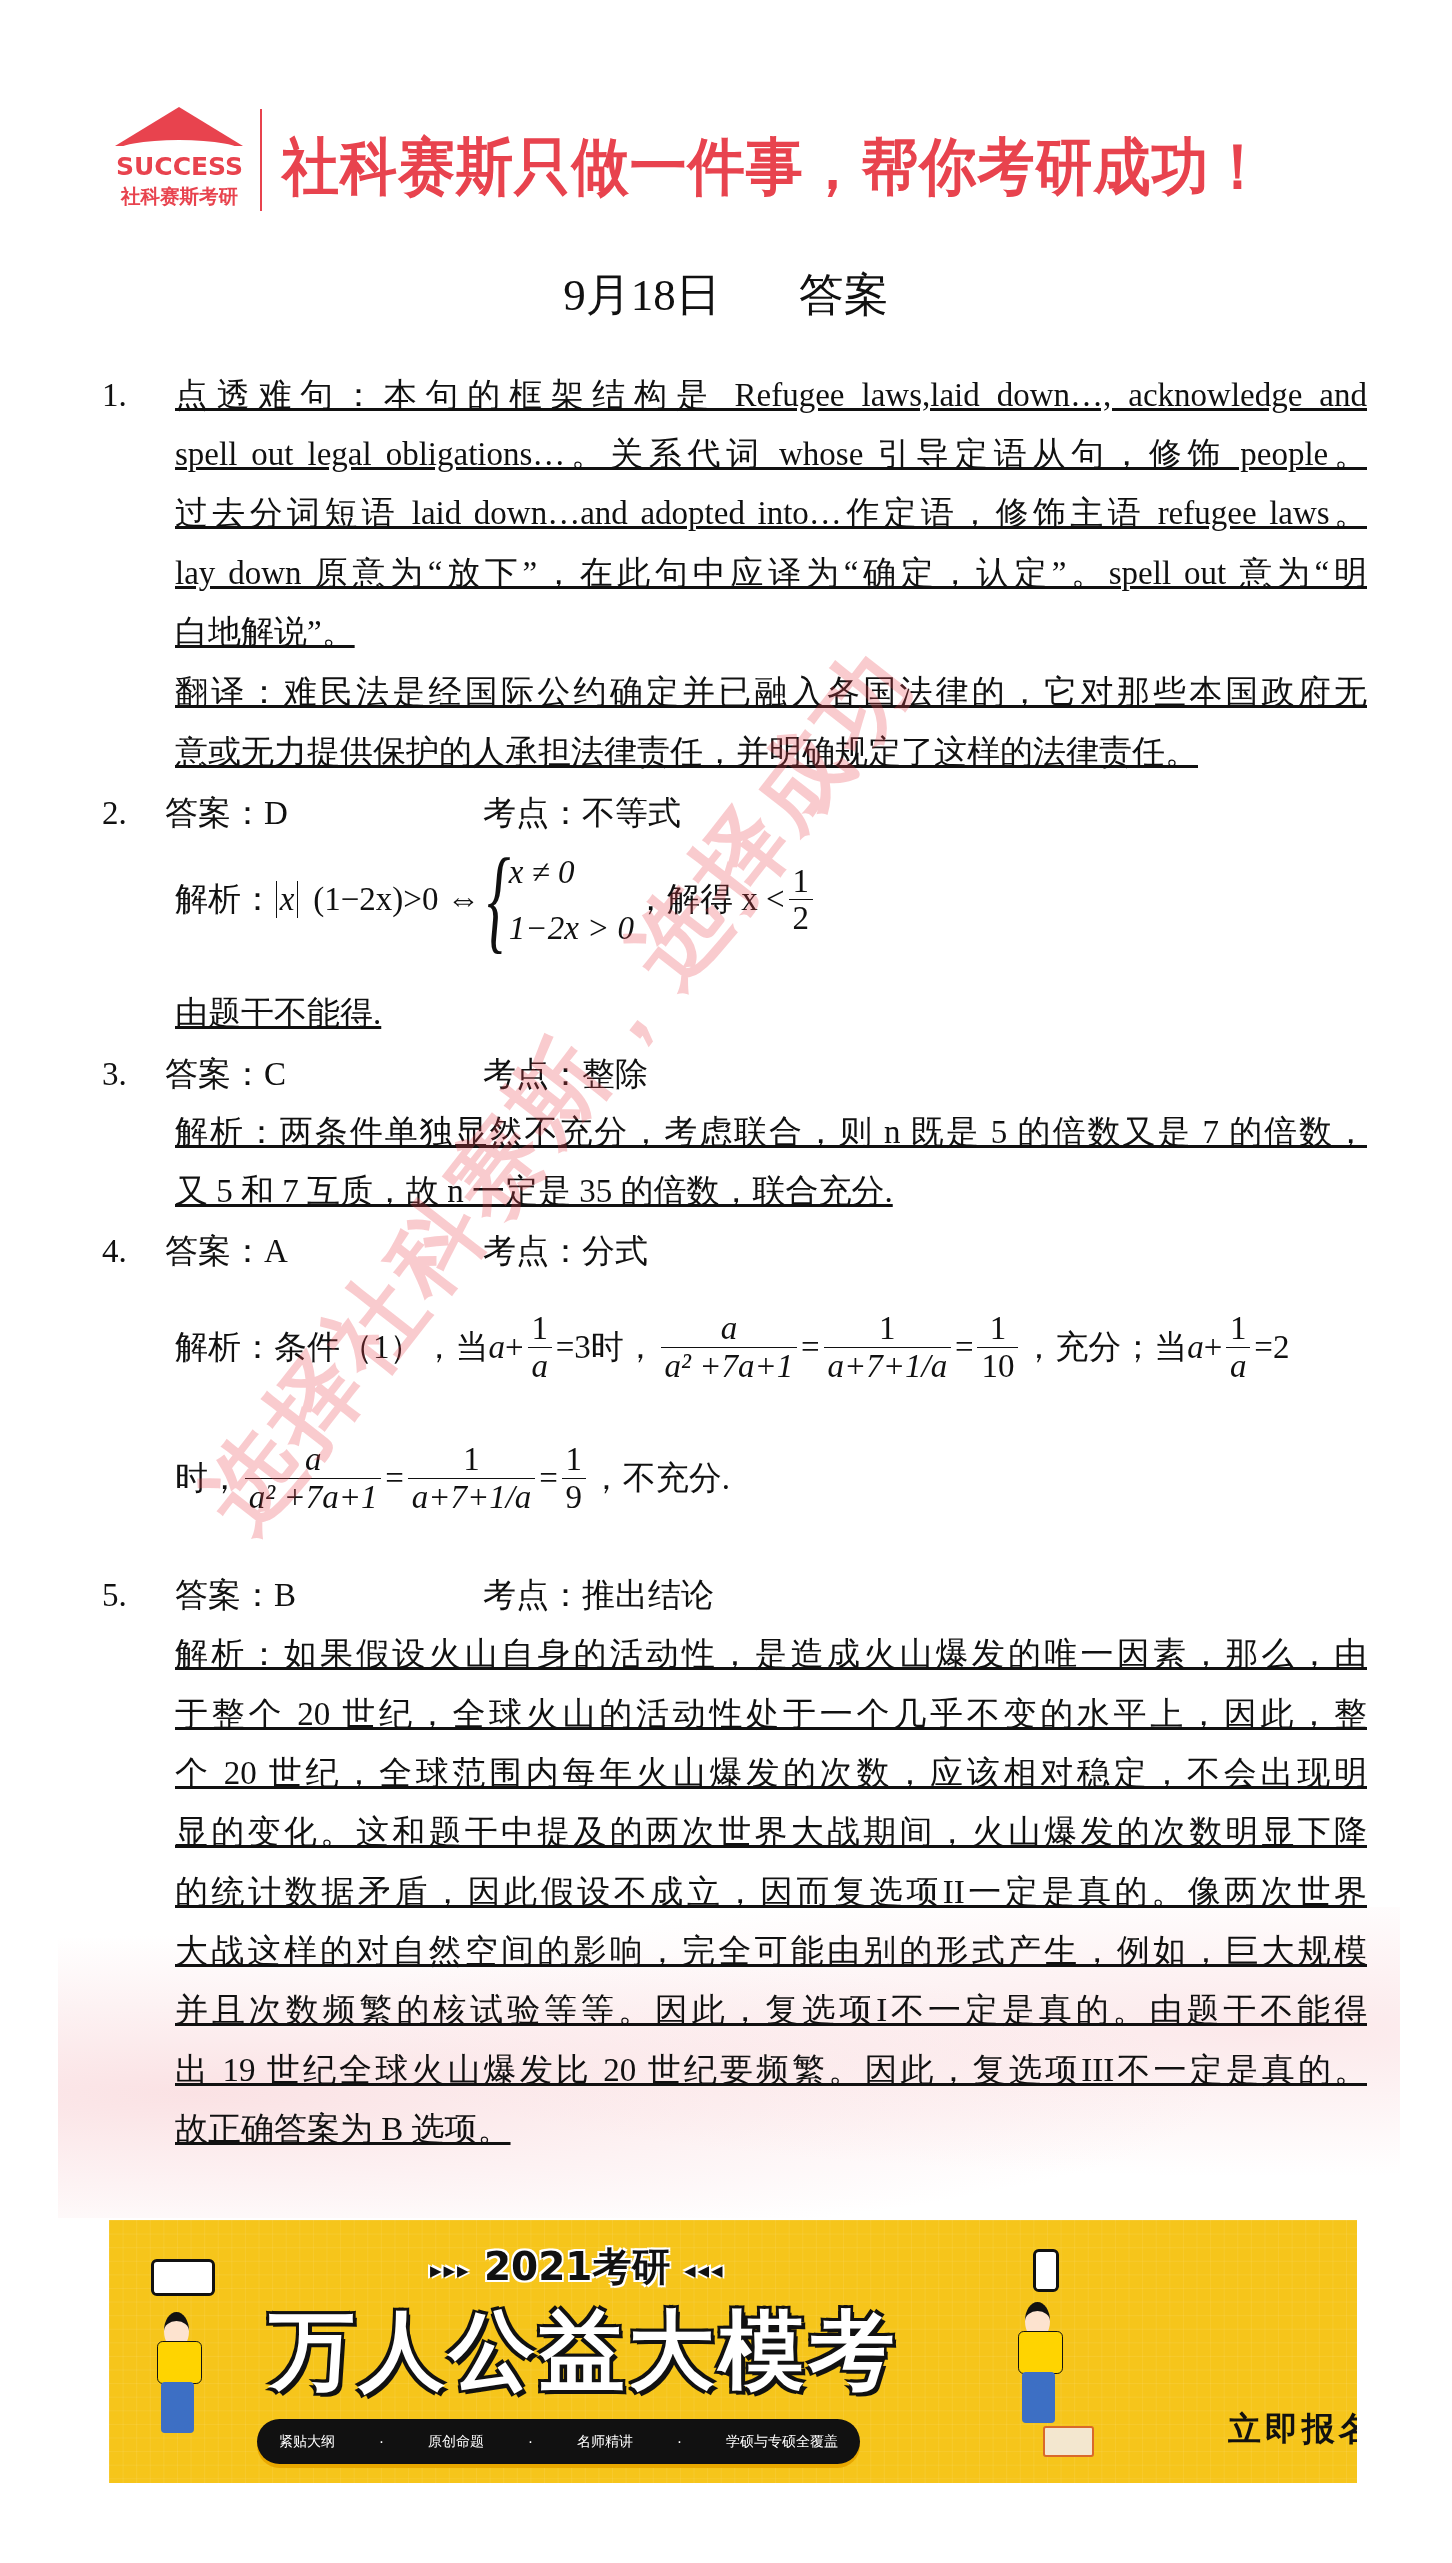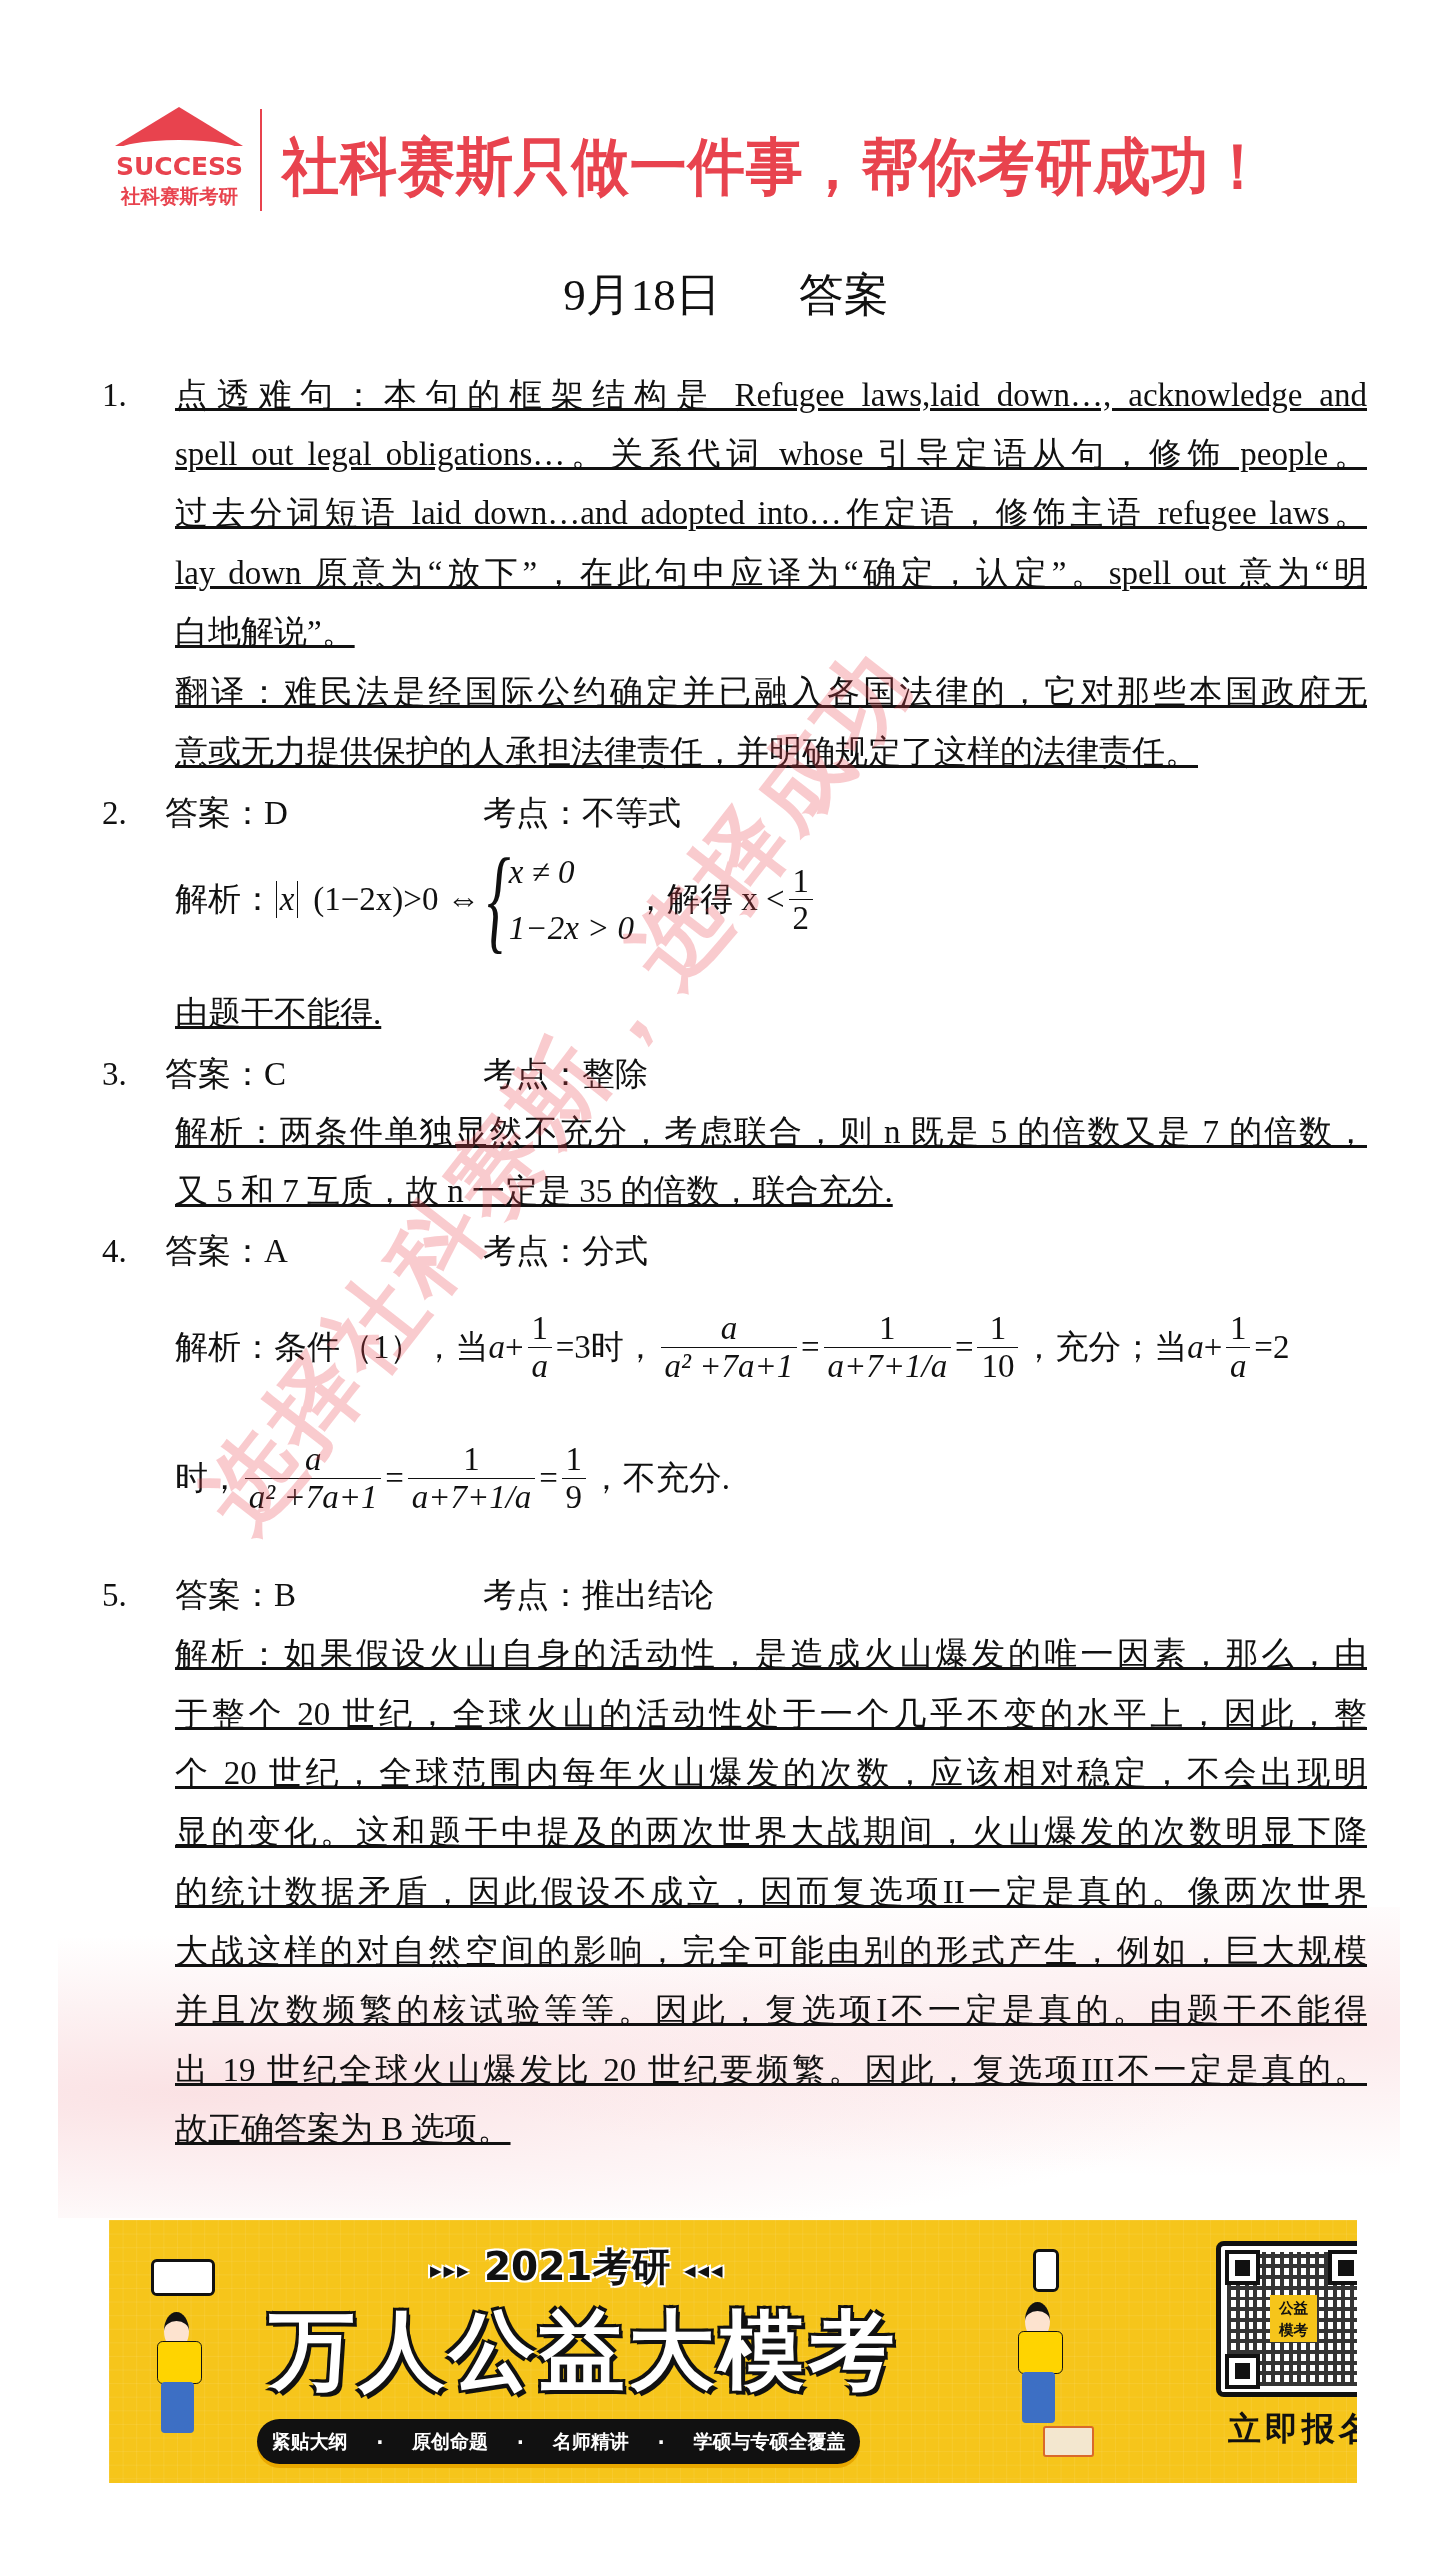--- a/index.html
+++ b/index.html
@@ -48,21 +48,21 @@
   
   .banner { left:109px; top:2220px; width:1248px; height:263px; background:#f6c51b;
             background-image:linear-gradient(rgba(255,255,255,0.08) 1px, transparent 1px),linear-gradient(90deg, rgba(255,255,255,0.08) 1px, transparent 1px);
             background-size:13.6px 13.6px; overflow:hidden; }
   .b-year { left:321px; top:19.5px; font-family:"DejaVu Sans",sans-serif; font-weight:bold; font-size:39px; color:#111;
             -webkit-text-stroke:0; text-shadow:1.9px 1.9px 0 #fff, -1.9px -1.9px 0 #fff, 1.9px -1.9px 0 #fff, -1.9px 1.9px 0 #fff; white-space:nowrap; }
   .b-year .arrows { font-size:23px; letter-spacing:1.9px; vertical-align:middle; }
   .b-main { left:160px; top:73px; font-family:Liberation Sans, sans-serif; font-weight:bold; font-size:86px; color:#fff;
             text-shadow:3.9px 3.9px 0 #111, -2.9px -2.9px 0 #111, 2.9px -2.9px 0 #111, -2.9px 2.9px 0 #111; letter-spacing:3.9px; white-space:nowrap; }
   .b-pill { left:148px; top:199px; width:603px; height:45px; background:#111; border-radius:23px; color:#fff;
-            font-family:"DejaVu Sans",sans-serif; font-weight:bold; font-size:19px; display:flex; align-items:center; justify-content:space-around; box-shadow:0 3.9px 0 #e9a800; }
+            font-family:"DejaVu Sans",sans-serif; font-weight:normal; font-size:14px; display:flex; align-items:center; justify-content:space-around; box-shadow:0 3.9px 0 #e9a800; }
   .b-pill .dot { color:#fff; }
   .girl { width:68px; height:185px; }
   .girl .phone { position:absolute; left:7.8px; top:0; width:58px; height:31px; background:#fff; border:3.9px solid #111; border-radius:5.8px; }
   .girl .head { position:absolute; left:21.4px; top:53px; width:25px; height:29px; background:#fde3cf; border-radius:50%; border-top:9.7px solid #111; }
   .girl .shirt { position:absolute; left:13.6px; top:82px; width:43px; height:41px; background:#ffd400; border:1.9px solid #111; border-radius:5.8px; }
   .girl .pants { position:absolute; left:17.5px; top:123px; width:33px; height:51px; background:#3d6fc4; border-radius:3.9px; }
   .qr { left:1107px; top:21.4px; width:146px; height:146px; background:#fff; border:5.8px solid #111; border-radius:7.8px; }
   .qr-inner { position:absolute; left:5.8px; top:5.8px; width:134px; height:134px;
               background:
                 repeating-linear-gradient(90deg,#111 0 3.9px,transparent 3.9px 8.8px),
@@ -218,22 +218,15 @@
     <span class="dot">·</span>
     <span>学硕与专硕全覆盖</span>
   </div>
   <div class="abs girl" style="left:895px;top:29px">
     <div class="phone" style="left:29px;width:19.5px;height:37px"></div>
     <div class="head"></div>
       <div class="shirt"></div>
       <div class="pants"></div>
   </div>
   <div class="abs" style="left:934px;top:206px;width:47px;height:27px;background:#f3e7cf;border:2.9px solid #d9692a;border-radius:2.9px"></div>
-  <div class="abs qr">
-    <div class="qr-inner"></div>
-    <div class="qr-finder" style="left:3.9px;top:3.9px"></div>
-    <div class="qr-finder" style="right:3.9px;top:3.9px"></div>
-    <div class="qr-finder" style="left:3.9px;bottom:3.9px"></div>
-    <div class="qr-center"><span>公益</span><br><span>模考</span></div>
-  </div>
   <div class="abs b-cta">立即报名</div>
 </div>
 
 
 </body></html>

